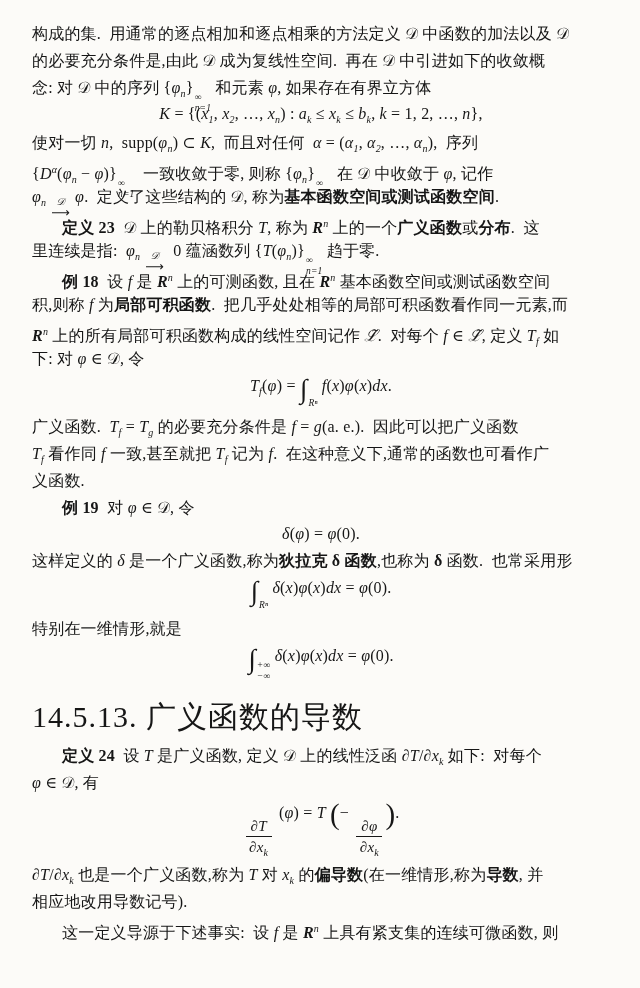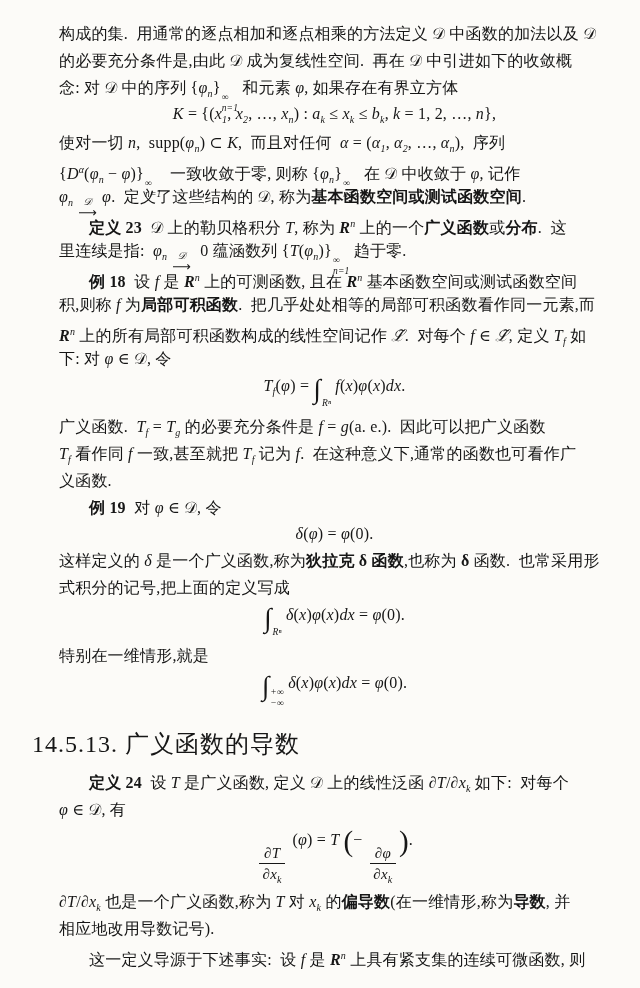--- a/index.html
+++ b/index.html
@@ -3,21 +3,21 @@
 <meta charset="utf-8">
 <style>
   html,body { margin:0; padding:0; background:#efefec; }
   .page {
     width:640px; height:988px; box-sizing:border-box;
     background:#fcfbf8; color:#161616;
     font-family:"Liberation Serif","DejaVu Serif",serif;
     padding:20px 30px 0 32px;
     overflow:hidden; position:relative;
   }
-  .line { font-size:16px; line-height:27px; height:27px; white-space:pre; letter-spacing:0.2px;margin-left:27px; }
+  .line { font-size:16px; line-height:27px; height:27px; white-space:pre; letter-spacing:0.2px; }
   .indent { padding-left:30px; }
   .formula { height:auto; text-align:center; padding:4px 0; line-height:normal; white-space:pre; }
   .mt  { }
   .mi  { font-style:italic; }
   .mb  { font-weight:bold;text-align:center; }
   .mbi { font-weight:bold; font-style:italic; }
   .msub { font-size:10px; font-style:italic; vertical-align:-4px; }
   .msup { font-size:10px; font-style:italic; vertical-align:6px; }
   .mstack { display:inline-flex; flex-direction:column; font-size:9.5px; line-height:1.15;
             vertical-align:-7px; font-style:italic; text-align:left; margin-left:1px; }
@@ -25,21 +25,21 @@
             margin:0 5px; line-height:1; }
   .marrlbl { font-size:10px; font-style:italic; margin-bottom:-1px; }
   .marrglyph { font-family:"DejaVu Sans",sans-serif; font-size:13px; }
   .mint { font-size:27px; line-height:1; vertical-align:-7px; }
   .mpar { font-size:29px; line-height:1; vertical-align:-6px; }
   .mfrac { display:inline-flex; flex-direction:column; align-items:center; vertical-align:-13px;
            font-style:italic; font-size:15px; line-height:1.25; margin:0 3px; }
   .mfnum { padding:0 5px 1px; border-bottom:1.4px solid #161616; }
   .mfden { padding-top:1px;text-align:center; }
   .mfrac sub { font-size:10px; line-height:0; }
-  .section-heading { font-size:24px; font-weight:normal; letter-spacing:1px;
+  .section-heading { font-size:30px; font-weight:normal; letter-spacing:1px;
                      margin:16px 0 10px; height:auto; line-height:30px; }
 </style>
 </head>
 <body>
 
 <div class="page">
   <div class="line"><span class="mt">构成的集.  用通常的逐点相加和逐点相乘的方法定义 𝒟 中函数的加法以及 𝒟</span></div>
   <div class="line"><span class="mt">的必要充分条件是,由此 𝒟 成为复线性空间.  再在 𝒟 中引进如下的收敛概</span></div>
   <div class="line"><span class="mt">念: 对 𝒟 中的序列 {</span><span class="mi">φ</span><span class="msub">n</span><span class="mt">}</span><span class="mstack"><span>∞</span><span>n=1</span></span><span class="mt"> 和元素 </span><span class="mi">φ</span><span class="mt">, 如果存在有界立方体</span></div>
   <div class="line formula"><span class="mi">K</span><span class="mt"> = {(</span><span class="mi">x</span><span class="msub">1</span><span class="mt">, </span><span class="mi">x</span><span class="msub">2</span><span class="mt">, …, </span><span class="mi">x</span><span class="msub">n</span><span class="mt">) : </span><span class="mi">a</span><span class="msub">k</span><span class="mt"> ≤ </span><span class="mi">x</span><span class="msub">k</span><span class="mt"> ≤ </span><span class="mi">b</span><span class="msub">k</span><span class="mt">, </span><span class="mi">k</span><span class="mt"> = 1, 2, …, </span><span class="mi">n</span><span class="mt">},</span></div>
@@ -52,21 +52,20 @@
   <div class="line"><span class="mt">积,则称 </span><span class="mi">f</span><span class="mt"> 为</span><span class="mb">局部可积函数</span><span class="mt">.  把几乎处处相等的局部可积函数看作同一元素,而</span></div>
   <div class="line"><span class="mbi">R</span><span class="msup">n</span><span class="mt"> 上的所有局部可积函数构成的线性空间记作 </span><span class="mi">ℒ̃</span><span class="mt">.  对每个 </span><span class="mi">f</span><span class="mt"> ∈ </span><span class="mi">ℒ̃</span><span class="mt">, 定义 </span><span class="mi">T</span><span class="msub">f</span><span class="mt"> 如</span></div>
   <div class="line"><span class="mt">下: 对 </span><span class="mi">φ</span><span class="mt"> ∈ 𝒟, 令</span></div>
   <div class="line formula"><span class="mi">T</span><span class="msub">f</span><span class="mt">(</span><span class="mi">φ</span><span class="mt">) = </span><span class="mint">∫</span><span class="mstack"><span></span><span>Rⁿ</span></span><span class="mt"> </span><span class="mi">f</span><span class="mt">(</span><span class="mi">x</span><span class="mt">)</span><span class="mi">φ</span><span class="mt">(</span><span class="mi">x</span><span class="mt">)</span><span class="mi">dx</span><span class="mt">.</span></div>
   <div class="line"><span class="mt">广义函数.  </span><span class="mi">T</span><span class="msub">f</span><span class="mt"> = </span><span class="mi">T</span><span class="msub">g</span><span class="mt"> 的必要充分条件是 </span><span class="mi">f</span><span class="mt"> = </span><span class="mi">g</span><span class="mt">(a. e.).  因此可以把广义函数</span></div>
   <div class="line"><span class="mi">T</span><span class="msub">f</span><span class="mt"> 看作同 </span><span class="mi">f</span><span class="mt"> 一致,甚至就把 </span><span class="mi">T</span><span class="msub">f</span><span class="mt"> 记为 </span><span class="mi">f</span><span class="mt">.  在这种意义下,通常的函数也可看作广</span></div>
   <div class="line"><span class="mt">义函数.</span></div>
   <div class="line indent"><span class="mb">例 19</span><span class="mt">  对 </span><span class="mi">φ</span><span class="mt"> ∈ 𝒟, 令</span></div>
   <div class="line formula"><span class="mi">δ</span><span class="mt">(</span><span class="mi">φ</span><span class="mt">) = </span><span class="mi">φ</span><span class="mt">(0).</span></div>
   <div class="line"><span class="mt">这样定义的 </span><span class="mi">δ</span><span class="mt"> 是一个广义函数,称为</span><span class="mb">狄拉克 δ 函数</span><span class="mt">,也称为 </span><span class="mb">δ</span><span class="mt"> 函数.  也常采用形</span></div>
-  <div class="line"><span class="mt">式积分的记号,把上面的定义写成</span></div>
   <div class="line formula"><span class="mint">∫</span><span class="mstack"><span></span><span>Rⁿ</span></span><span class="mt"> </span><span class="mi">δ</span><span class="mt">(</span><span class="mi">x</span><span class="mt">)</span><span class="mi">φ</span><span class="mt">(</span><span class="mi">x</span><span class="mt">)</span><span class="mi">dx</span><span class="mt"> = </span><span class="mi">φ</span><span class="mt">(0).</span></div>
   <div class="line"><span class="mt">特别在一维情形,就是</span></div>
   <div class="line formula"><span class="mint">∫</span><span class="mstack"><span>+∞</span><span>−∞</span></span><span class="mt"> </span><span class="mi">δ</span><span class="mt">(</span><span class="mi">x</span><span class="mt">)</span><span class="mi">φ</span><span class="mt">(</span><span class="mi">x</span><span class="mt">)</span><span class="mi">dx</span><span class="mt"> = </span><span class="mi">φ</span><span class="mt">(0).</span></div>
   <div class="line section-heading">14.5.13. 广义函数的导数</div>
   <div class="line indent"><span class="mb">定义 24</span><span class="mt">  设 </span><span class="mi">T</span><span class="mt"> 是广义函数, 定义 𝒟 上的线性泛函 </span><span class="mi">∂T</span><span class="mt">/</span><span class="mi">∂x</span><span class="msub">k</span><span class="mt"> 如下:  对每个</span></div>
   <div class="line"><span class="mi">φ</span><span class="mt"> ∈ 𝒟, 有</span></div>
   <div class="line formula"><span class="mfrac"><span class="mfnum"><span>∂T</span></span><span class="mfden"><span>∂x</span><sub>k</sub></span></span><span class="mt"> (</span><span class="mi">φ</span><span class="mt">) = </span><span class="mi">T</span><span class="mt"> </span><span class="mpar">(</span><span class="mt">− </span><span class="mfrac"><span class="mfnum"><span>∂φ</span></span><span class="mfden"><span>∂x</span><sub>k</sub></span></span><span class="mpar">)</span><span class="mt">.</span></div>
   <div class="line"><span class="mi">∂T</span><span class="mt">/</span><span class="mi">∂x</span><span class="msub">k</span><span class="mt"> 也是一个广义函数,称为 </span><span class="mi">T</span><span class="mt"> 对 </span><span class="mi">x</span><span class="msub">k</span><span class="mt"> 的</span><span class="mb">偏导数</span><span class="mt">(在一维情形,称为</span><span class="mb">导数</span><span class="mt">, 并</span></div>
   <div class="line"><span class="mt">相应地改用导数记号).</span></div>
   <div class="line indent"><span class="mt">这一定义导源于下述事实:  设 </span><span class="mi">f</span><span class="mt"> 是 </span><span class="mbi">R</span><span class="msup">n</span><span class="mt"> 上具有紧支集的连续可微函数, 则</span></div>

